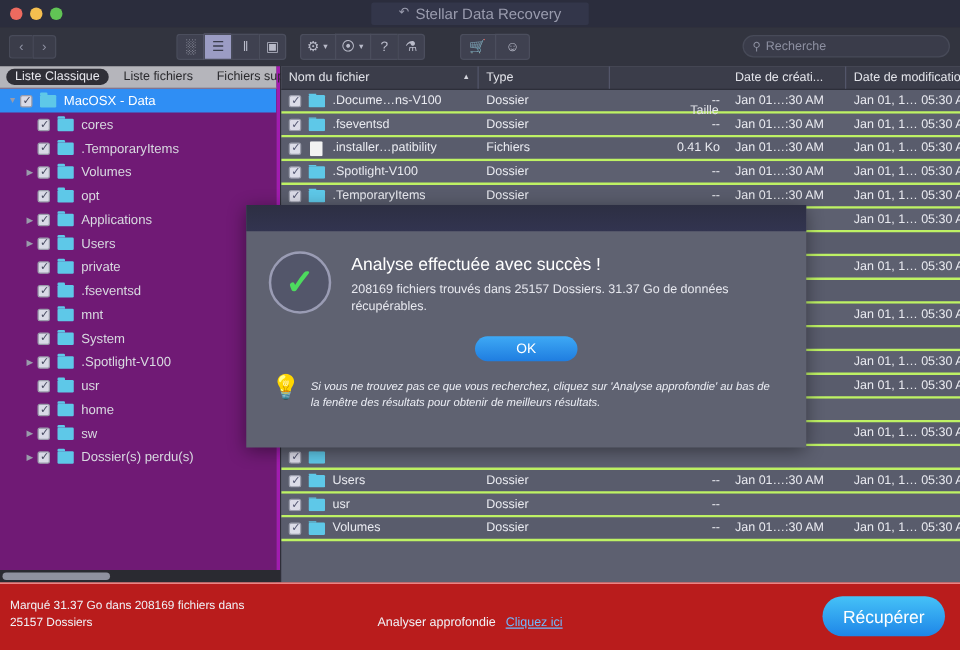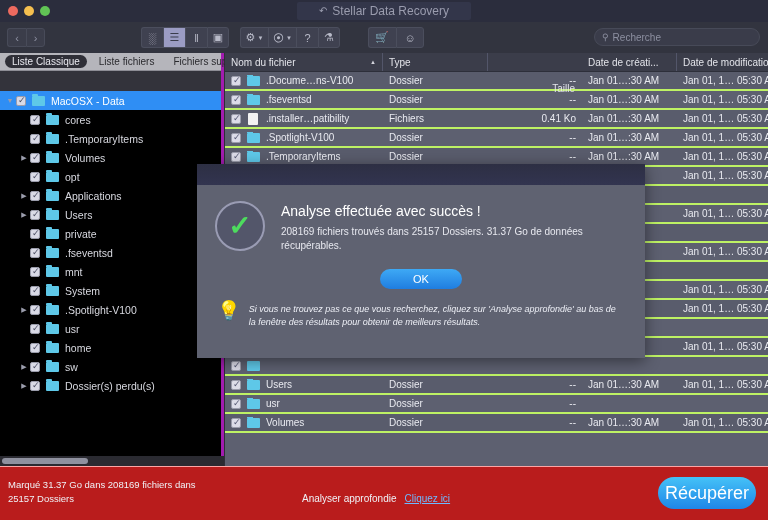--- a/index.html
+++ b/index.html
@@ -93,21 +93,21 @@
     display: flex; align-items: center; gap: 0px;
     border-bottom: 1px solid #8d8d95;
   }
   .tab {
     font-size: 10px; color: #2a2a2e;
     padding: 1px 7px; border-radius: 9px; margin-left: 5px;
     white-space: nowrap;
   }
   .tab.active { background: #2f2f37; color: #e9e9ef; }
 
-  .tree { height: 394px; overflow: hidden; position: relative; background: #000000; margin-top: 20px; }
+  .tree { height: 394px; overflow: hidden; position: relative; background: #701a75; }
   .trow {
     height: 19px; display: flex; align-items: center;
     padding-left: 6px; font-size: 10.5px; color: #d8d9e0;
     white-space: nowrap;
   }
   .trow.selected { background: #2f8ef4; color: #ffffff; }
   .disc {
     width: 12px; font-size: 7px; color: #9a9cab;
     display: flex; align-items: center; justify-content: center; flex: 0 0 12px;
   }
@@ -237,21 +237,21 @@
     position: absolute; left: 302px; top: 26px;
     display: flex; gap: 8px; align-items: baseline;
   }
   .bb-mid .lbl { font-size: 10px; color: #f0f1f6; }
   .bb-mid .lnk { font-size: 10px; color: #6fb9ff; text-decoration: underline; }
   .recover-btn {
     position: absolute; right: 12px; top: 10px;
     width: 98px; height: 32px;
     background: linear-gradient(#45c2f7, #1e86e8);
     border-radius: 16px; border: none;
-    color: #fff; font-size: 18px;
+    color: #fff; font-size: 14px;
     display: flex; align-items: center; justify-content: center;
     font-family: "Liberation Sans", sans-serif;
   }
 </style>
 </head>
 <body>
 
 <div id="app">
 
   <div class="titlebar">

